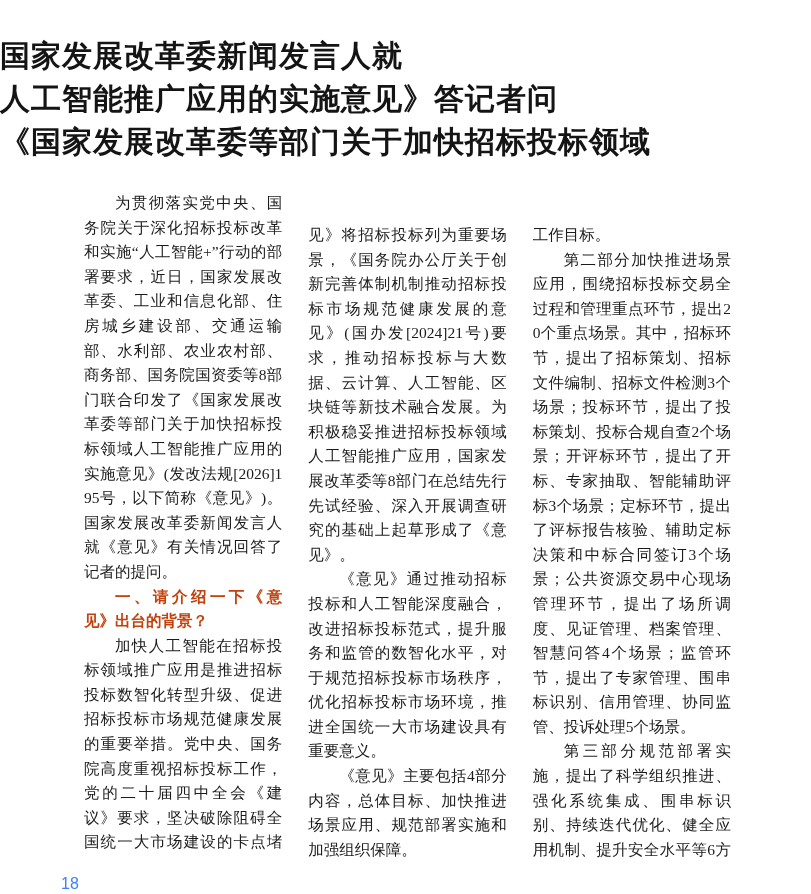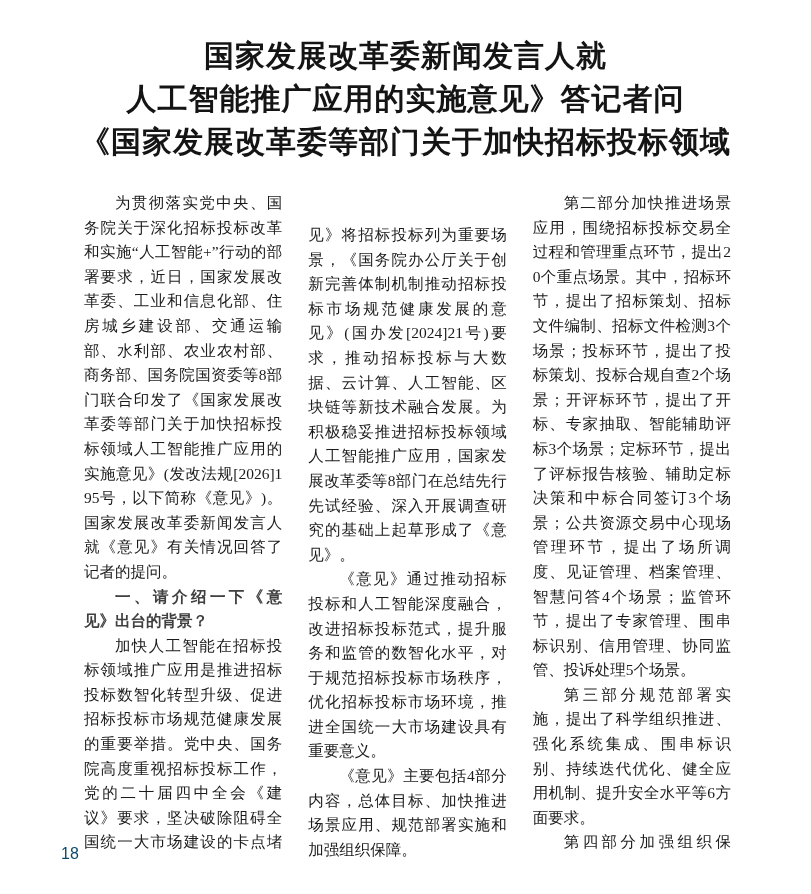--- a/index.html
+++ b/index.html
@@ -15,21 +15,20 @@
     background: #ffffff;
     color: #1b1b1b;
     overflow: hidden;
   }
   
   .title-block {
     position: absolute;
     top: 34px;
     left: 0;
     right: 0;
-    text-align: center;
     font-family: "DejaVu Serif", "Liberation Serif", serif;
     font-weight: 900;
     font-size: 30px;
     line-height: 43px;
     letter-spacing: 1px;
     color: #141414;
   }
   
   .columns {
     position: absolute;
@@ -53,30 +52,30 @@
     text-align: justify;
     text-justify: inter-character;
     word-break: break-all;
     color: #1b1b1b;
   }
   p.para.indent { text-indent: 2em; }
   p.para.no-indent { text-indent: 0; margin-top: 32px; }
   p.para.heading {
     font-family: "Liberation Sans", "DejaVu Sans", sans-serif;
     font-weight: 700;
-    color: #404040;
+    color: #c2410c;
   }
   
   .page-number {
     position: absolute;
     left: 61px;
-    top: 845px;
+    top: 875px;
     font-family: "Liberation Sans", "DejaVu Sans", sans-serif;
     font-size: 16px;
-    color: #0c4a6e;
+    color: #3b82f6;
   }
 </style>
 </head>
 <body>
 
 <div class="page">
 
   <div class="title-block">
     <div>国家发展改革委新闻发言人就</div>
     <div>人工智能推广应用的实施意见》答记者问</div>
@@ -89,20 +88,21 @@
         <p class="para heading indent">一、请介绍一下《意见》出台的背景？</p>
         <p class="para indent">加快人工智能在招标投标领域推广应用是推进招标投标数智化转型升级、促进招标投标市场规范健康发展的重要举措。党中央、国务院高度重视招标投标工作，党的二十届四中全会《建议》要求，坚决破除阻碍全国统一大市场建设的卡点堵点，消除要素获取、资质认定、招标投标、政府采购方面的壁垒。《国务院关于深入实施“人工智能+”行动的意</p>
       </div>
       <div class="column">
         <p class="para no-indent">见》将招标投标列为重要场景，《国务院办公厅关于创新完善体制机制推动招标投标市场规范健康发展的意见》(国办发[2024]21号)要求，推动招标投标与大数据、云计算、人工智能、区块链等新技术融合发展。为积极稳妥推进招标投标领域人工智能推广应用，国家发展改革委等8部门在总结先行先试经验、深入开展调查研究的基础上起草形成了《意见》。</p>
         <p class="para indent">《意见》通过推动招标投标和人工智能深度融合，改进招标投标范式，提升服务和监管的数智化水平，对于规范招标投标市场秩序，优化招标投标市场环境，推进全国统一大市场建设具有重要意义。</p>
         <p class="para indent">《意见》主要包括4部分内容，总体目标、加快推进场景应用、规范部署实施和加强组织保障。</p>
         <p class="para indent">第一部分总体目标，按2026年底和2027年底两个节点提出</p>
       </div>
       <div class="column">
+        <p class="para no-indent">工作目标。</p>
         <p class="para indent">第二部分加快推进场景应用，围绕招标投标交易全过程和管理重点环节，提出20个重点场景。其中，招标环节，提出了招标策划、招标文件编制、招标文件检测3个场景；投标环节，提出了投标策划、投标合规自查2个场景；开评标环节，提出了开标、专家抽取、智能辅助评标3个场景；定标环节，提出了评标报告核验、辅助定标决策和中标合同签订3个场景；公共资源交易中心现场管理环节，提出了场所调度、见证管理、档案管理、智慧问答4个场景；监管环节，提出了专家管理、围串标识别、信用管理、协同监管、投诉处理5个场景。</p>
         <p class="para indent">第三部分规范部署实施，提出了科学组织推进、强化系统集成、围串标识别、持续迭代优化、健全应用机制、提升安全水平等6方面要求。</p>
         <p class="para indent">第四部分加强组织保障，明确了加快推动落实的工作要求。</p>
       </div>
     </div>
 
   <div class="page-number">18</div>
 
 </div>
 

